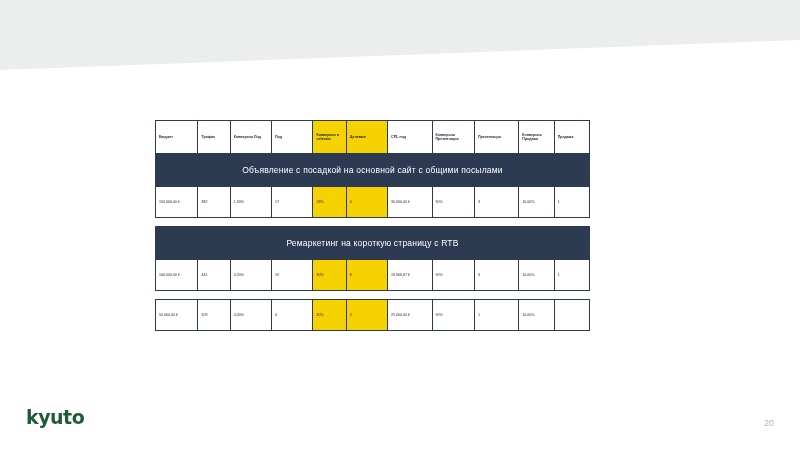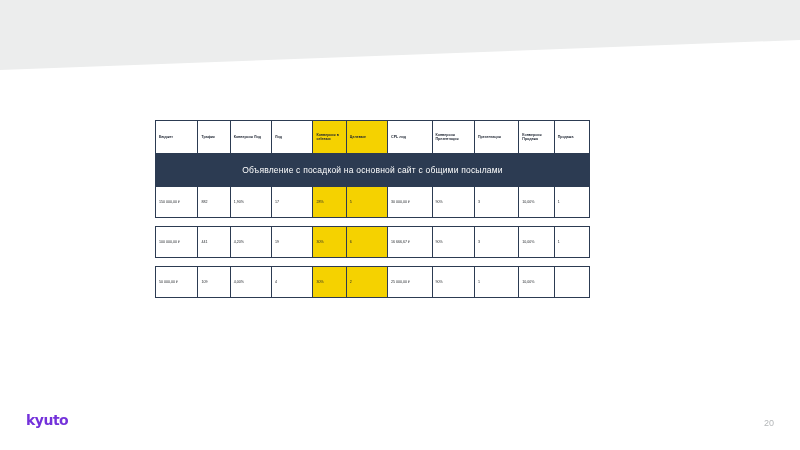--- a/index.html
+++ b/index.html
@@ -94,23 +94,23 @@
   col.c6 { width: 44px; }
   col.c7 { width: 42px; }
   col.c8 { width: 44px; }
   col.c9 { width: 35px; }
 
   
   .logo {
     position: absolute;
     left: 26px;
     bottom: 22px;
-    font-size: 14px;
+    font-size: 19px;
     letter-spacing: -0.5px;
-    color: #6d28d9;
+    color: #14532d;
     font-weight: bold;
     font-family: "DejaVu Sans", sans-serif;
     opacity: .95;
   }
   .page-num {
     position: absolute;
     right: 26px;
     bottom: 22px;
     font-size: 9px;
     color: #b4b7b9;
@@ -167,20 +167,23 @@
           <td>30 000,00 ₽</td>
           <td>90%</td>
           <td>3</td>
           <td>10,00%</td>
           <td>1</td>
         </tr>
         <tr class="spacer">
             <td colspan="11"></td>
           </tr>
 
+        <tr class="section">
+          <td colspan="11">Ремаркетинг на короткую страницу с RTB</td>
+        </tr>
         <tr class="data">
           <td>100 000,00 ₽</td>
           <td>441</td>
           <td>4,20%</td>
           <td>19</td>
           <td class="hl">30%</td>
           <td class="hl">6</td>
           <td>16 666,67 ₽</td>
           <td>90%</td>
           <td>3</td>

